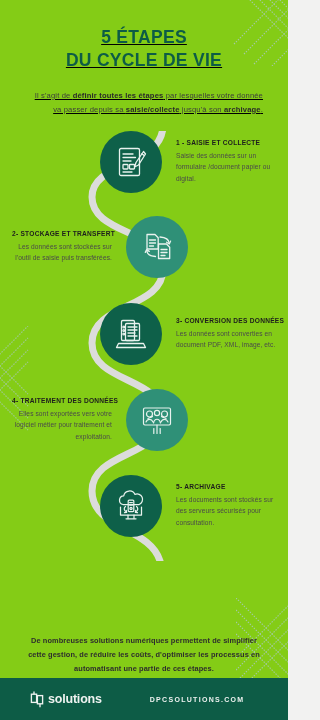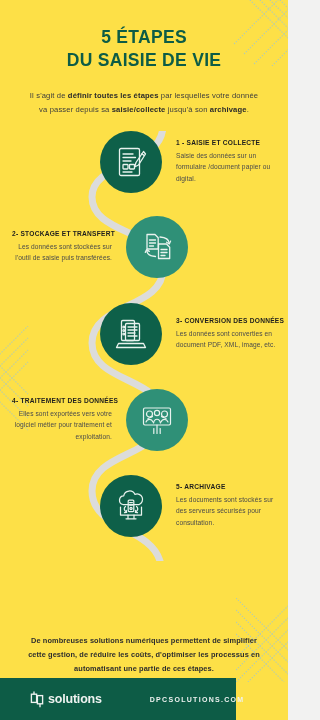--- a/index.html
+++ b/index.html
@@ -4,21 +4,21 @@
 <style>
   * { margin:0; padding:0; box-sizing:border-box; }
   html, body { width:288px; height:720px; }
   body {
     font-family: "Liberation Sans", sans-serif;
     background:#f2f2f1;
     position:relative;
     overflow:hidden;
   }
 
-  .page { position:relative; width:288px; height:720px; background:#fde047; overflow:hidden; }
+  .page { position:relative; width:288px; height:720px; background:#84cc16; overflow:hidden;text-decoration:underline; }
 
   
   .lattice { position:absolute; pointer-events:none; opacity:.85; }
   .lattice-tr { top:-6px; right:-10px; }
   .lattice-ml { top:326px; left:-30px; }
   .lattice-br { top:598px; right:-8px; }
 
   
   .header { padding-top:26px; text-align:center; position:relative; z-index:3; }
   .title {
@@ -26,21 +26,21 @@
     font-weight:bold;
     font-size:17.5px;
     line-height:1.33;
     letter-spacing:.3px;
   }
   .title .ln { display:block; white-space:nowrap; }
 
   .subtitle {
     margin:16px auto 0;
     width:238px;
-    text-align:center;
+    text-align:right;
     font-size:7.6px;
     line-height:1.85;
     color:#3c3c3c;
     letter-spacing:.15px;
   }
   .subtitle b { font-weight:bold; color:#2a2a2a; }
 
   
   .steps { position:relative; margin-top:14px; height:430px; z-index:2; }
   .curve { position:absolute; inset:0; z-index:1; }
@@ -78,21 +78,21 @@
   
   .outro {
     position:absolute; top:634px; left:0; width:288px;
     text-align:center; font-size:7.4px; line-height:1.9;
     font-weight:bold; color:#2e2e2e; letter-spacing:.1px;
     padding:0 26px; z-index:3;
   }
 
   
   .footer {
-    position:absolute; bottom:0; left:0; width:236px; height:42px;
+    position:absolute; bottom:0; left:0; width:288px; height:42px;
     background:#0d5c46; display:flex; align-items:center; z-index:4;
   }
   .logo { display:flex; align-items:center; margin-left:30px; }
   .logo-word {
     color:#eef2f0; font-size:12.5px; font-weight:bold;
     letter-spacing:-.2px; margin-left:3px;
   }
   .site {
     color:#eef2f0; font-size:7px; font-weight:bold;
     letter-spacing:1.3px; margin-left:48px;
@@ -120,21 +120,21 @@
   <svg class="lattice lattice-br" width="60" height="84" viewBox="0 0 60 84">
     <g fill="none" stroke="#a9c9c0" stroke-width="1.1" stroke-dasharray="1.4 1.4">
       <path d="M0 0 L60 60 M0 12 L60 72 M0 24 L60 84 M0 36 L60 96"></path>
       <path d="M0 60 L60 0 M0 72 L60 12 M0 84 L60 24 M0 96 L60 36"></path>
     </g>
   </svg>
 
   <div class="header">
     <div class="title">
       <span class="ln">5 ÉTAPES</span>
-      <span class="ln">DU SAISIE DE VIE</span>
+      <span class="ln">DU CYCLE DE VIE</span>
     </div>
     <div class="subtitle">
       <span>Il s'agit de </span><b>définir toutes les étapes</b><span> par lesquelles votre donnée va passer depuis sa </span><b>saisie/collecte</b><span> jusqu'à son </span><b>archivage</b><span>.</span>
     </div>
   </div>
 
   <div class="steps">
 
     <svg class="curve" width="288" height="430" viewBox="0 0 288 430">
       <g fill="none" stroke="#dcdcdb" stroke-width="7" stroke-linecap="round">

